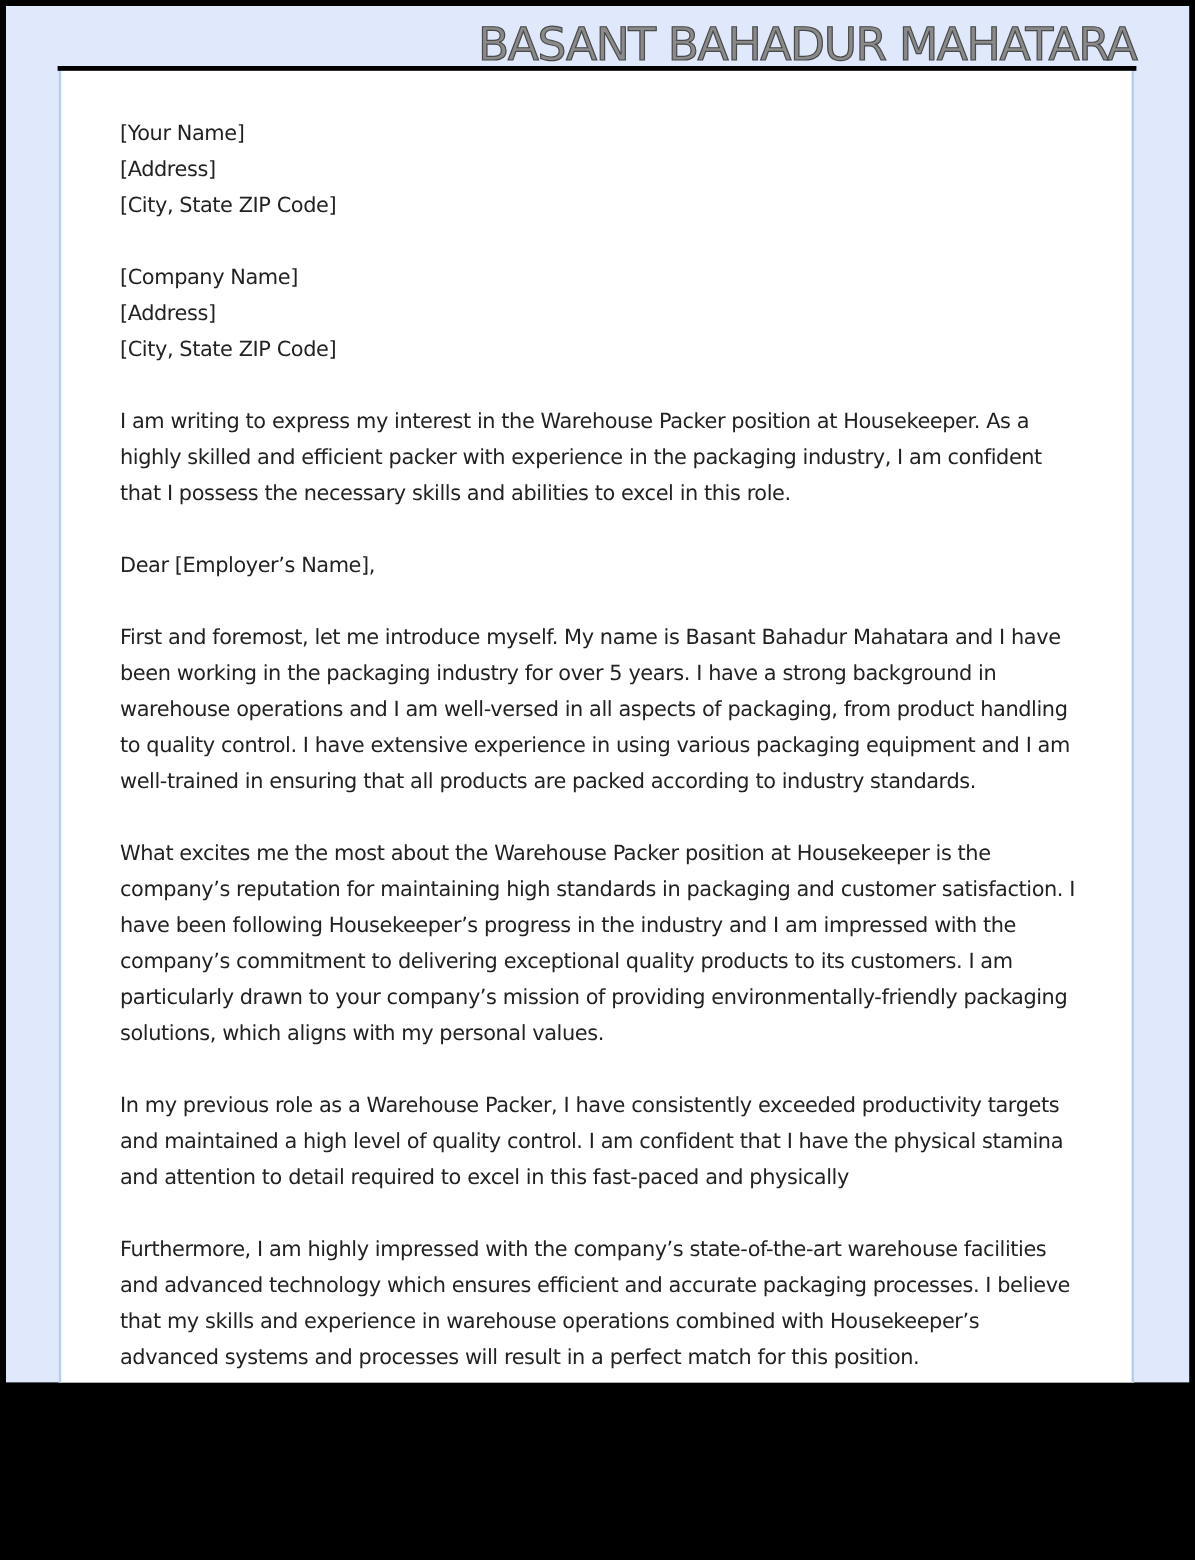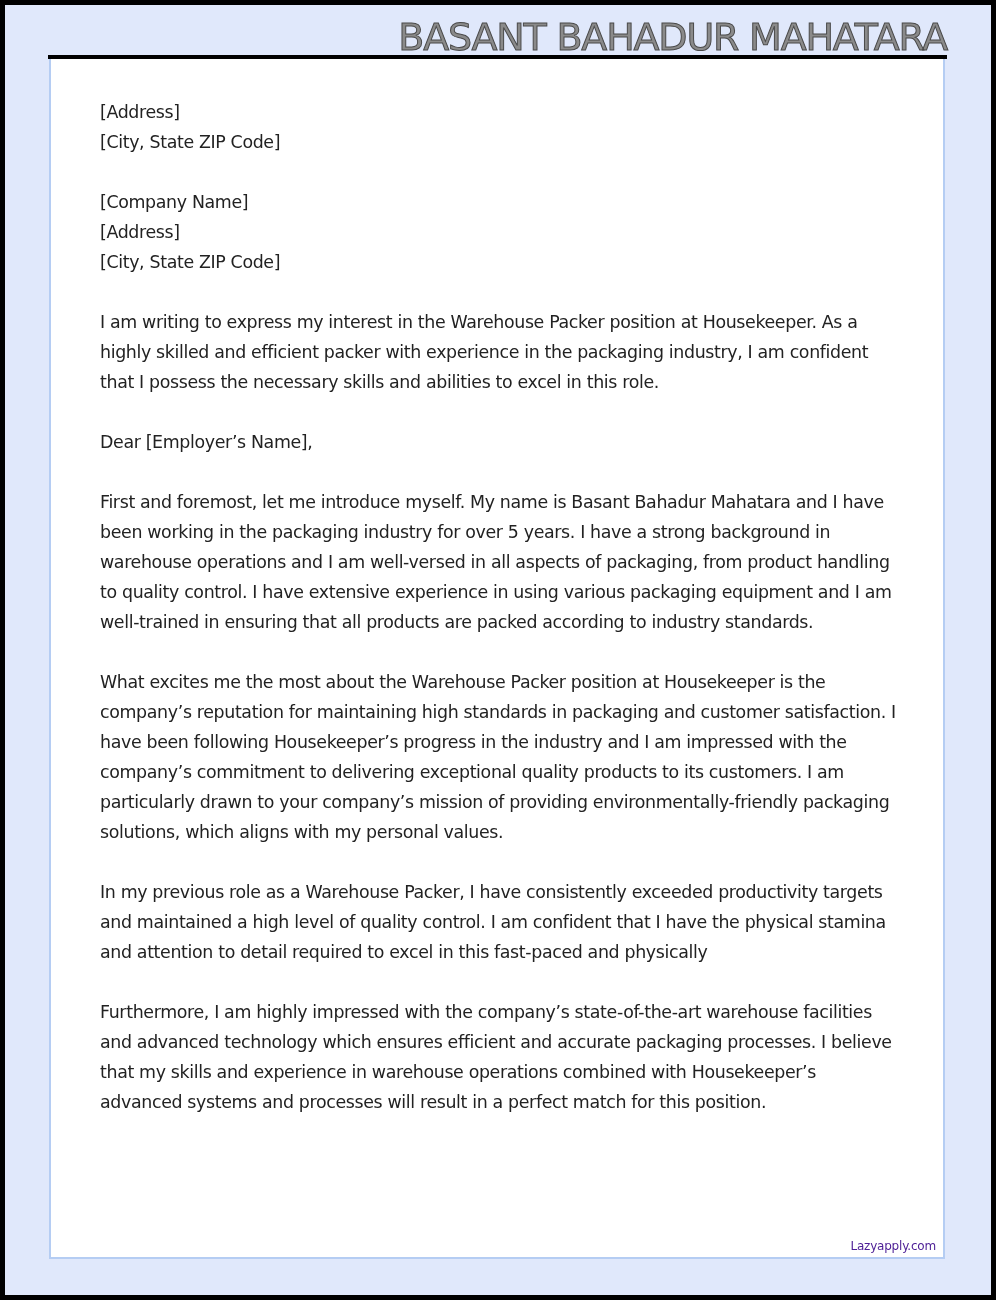--- a/index.html
+++ b/index.html
@@ -3,21 +3,21 @@
   <meta charset="utf-8">
   <style>
     html, body { margin: 0; padding: 0; }
     body {
       width: 996px; height: 1300px; overflow: hidden;
       background: #000;
       position: relative;
       font-family: "DejaVu Sans", sans-serif;
     }
     .frame {
-      position: absolute; left: 5px; top: 5px; width: 986px; height: 1290px;
+      position: absolute; left: 5px; top: 5px; width: 986px; height: 1147px;
       background: #e0e8fb; overflow: hidden;
     }
     .title {
       position: absolute; right: 44px; top: 10px;
       font-family: "DejaVu Sans", sans-serif;
       font-size: 38px; letter-spacing: -1.2px;
       color: #8a8a8a;
       -webkit-text-stroke: 1px #4a4a4a;
       white-space: nowrap; line-height: 44px;
     }
@@ -50,20 +50,21 @@
 </head>
 <body>
 
 <div class="frame">
   <div class="title">BASANT BAHADUR MAHATARA</div>
   <div class="card"></div>
   <div class="topbar"></div>
 
   <div class="content">
     <p>
+      <span class="line">[Your Name]</span>
       <span class="line">[Address]</span>
       <span class="line">[City, State ZIP Code]</span>
     </p>
     <p>
       <span class="line">[Company Name]</span>
       <span class="line">[Address]</span>
       <span class="line">[City, State ZIP Code]</span>
     </p>
     <p>I am writing to express my interest in the Warehouse Packer position at Housekeeper. As a highly skilled and efficient packer with experience in the packaging industry, I am confident that I possess the necessary skills and abilities to excel in this role.</p>
     <p>Dear [Employer’s Name],</p>

